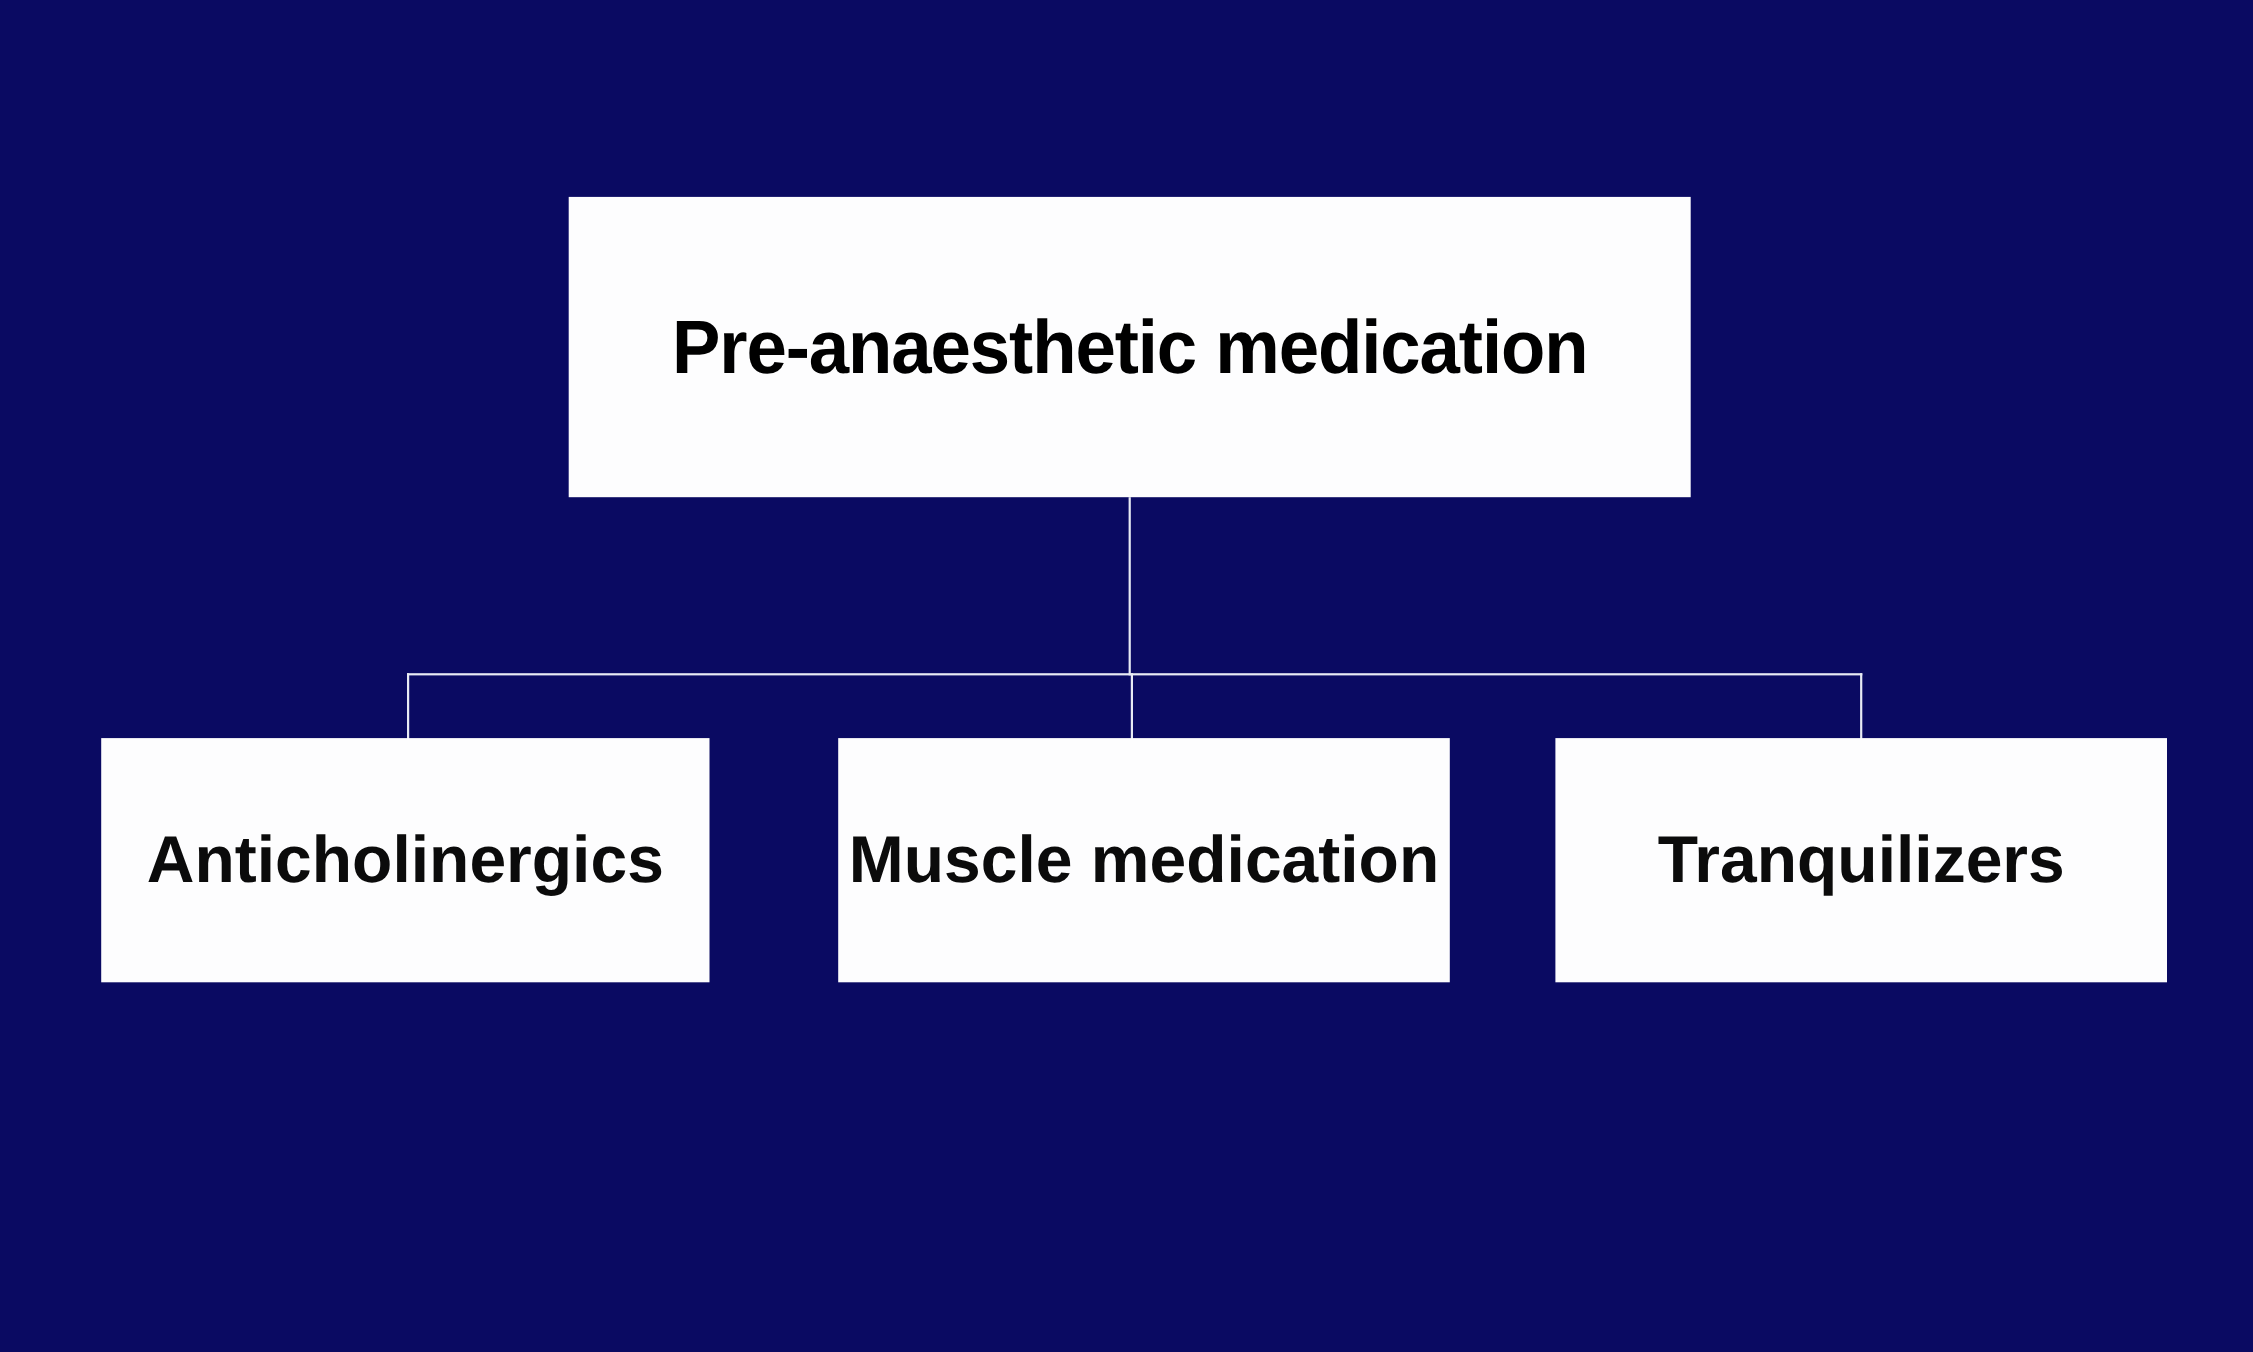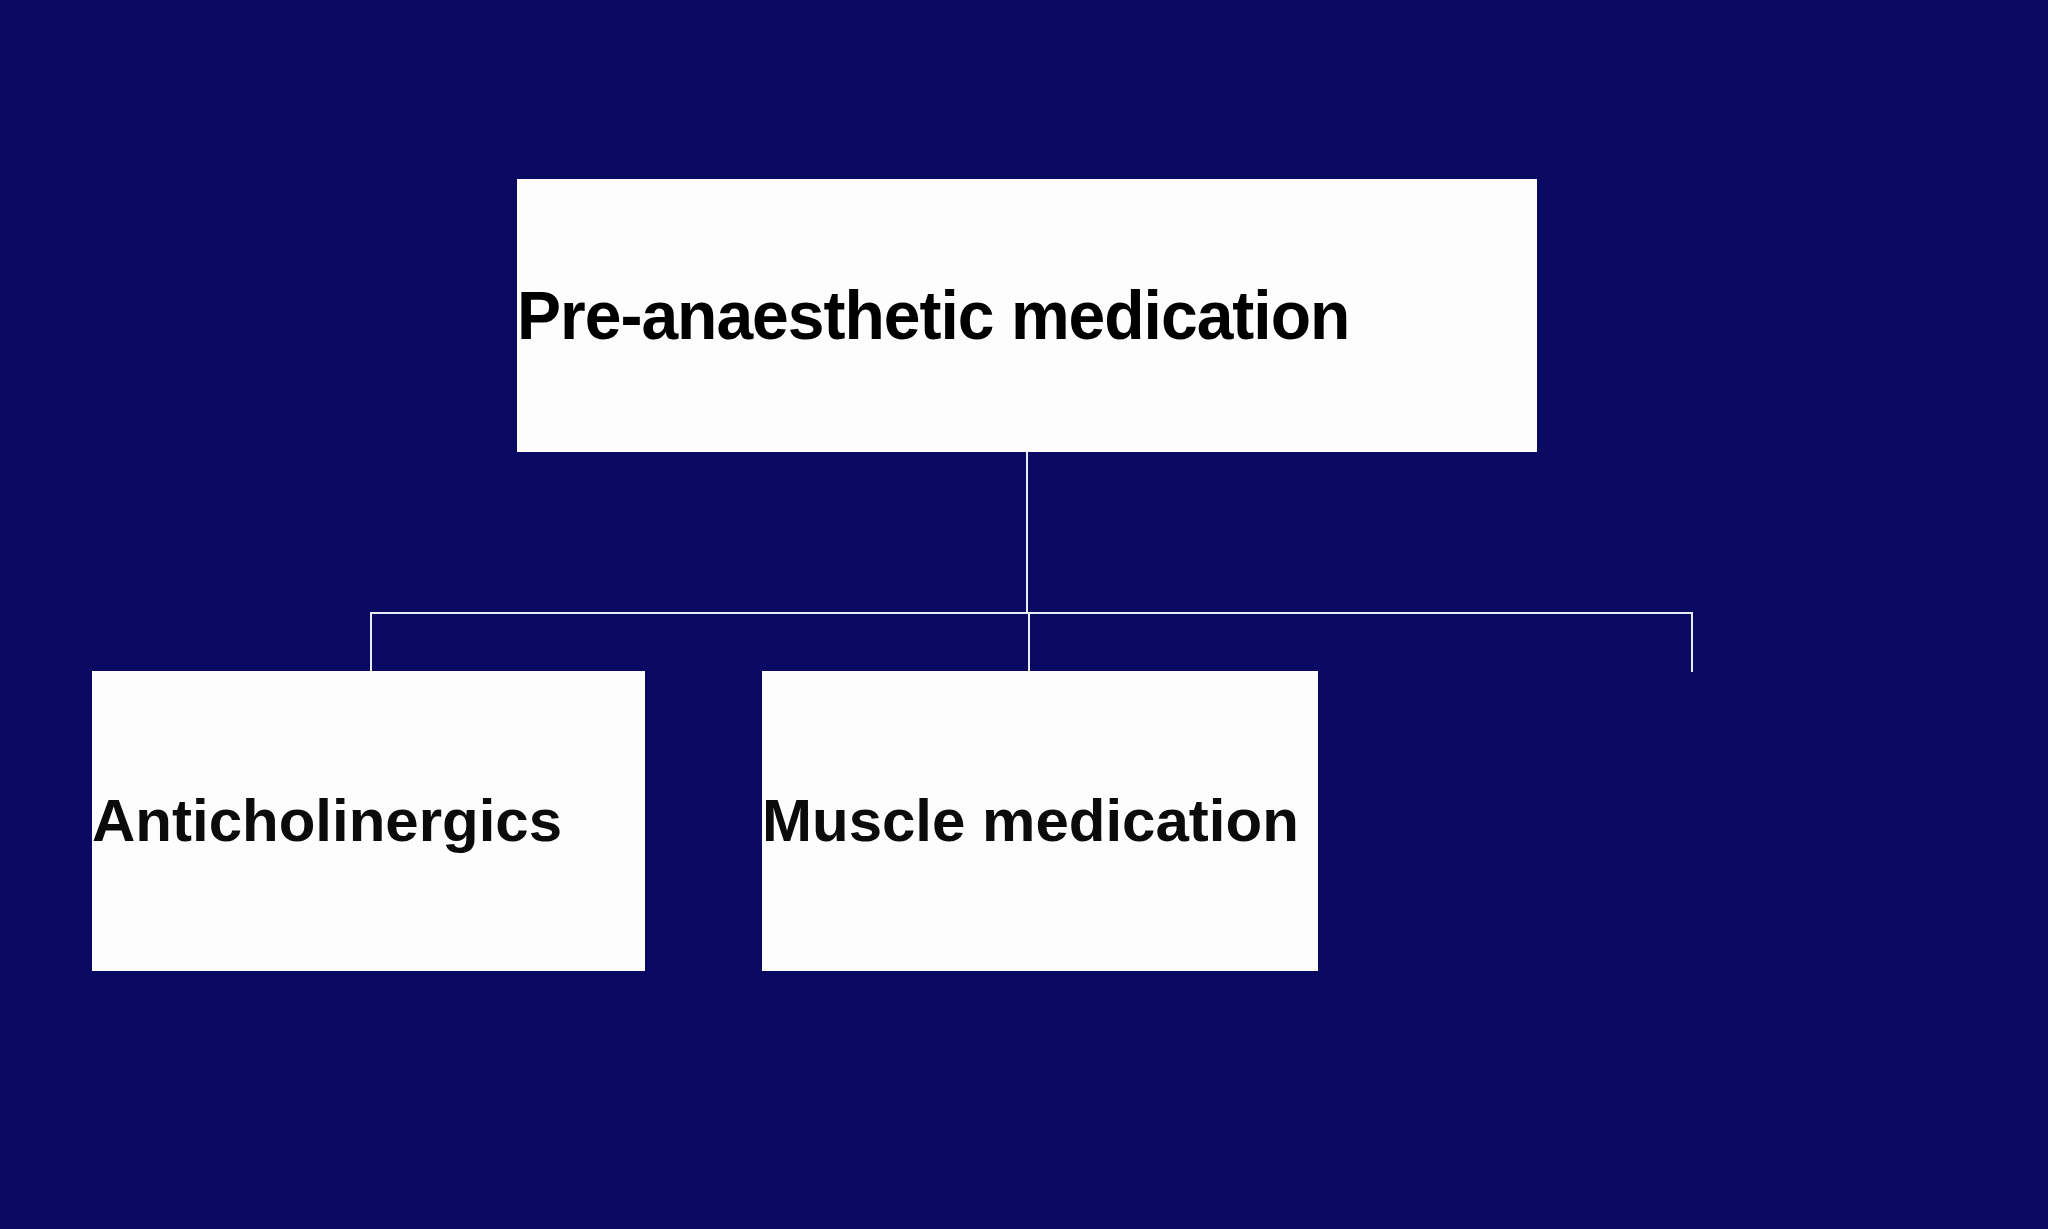--- a/index.html
+++ b/index.html
@@ -13,40 +13,41 @@
     height: 1229px;
     background: var(--bg, #0a0a62);
     overflow: hidden;
     font-family: "Liberation Sans", sans-serif;
   }
   .node {
     position: absolute;
     background: var(--box, #fdfdfe);
     display: flex;
     align-items: center;
+    justify-content: center;
     text-align: center;
     box-sizing: border-box;
   }
   .node-root {
     left: 517px;
     top: 179px;
     width: 1020px;
     height: 273px;
   }
   .node-root .label {
     font-size: 66px;
     font-weight: 900;
     letter-spacing: -1px;
     color: var(--title-text, #000000);
     transform: scaleY(1.04);
   }
   .node-child {
     top: 671px;
     width: 556px;
-    height: 300px;
+    height: 222px;
   }
   .node-child .label {
     font-size: 60px;
     font-weight: 700;
     color: var(--box-text, #0b0b0b);
   }
   .node-child-1 { left: 92px; width: 553px; }
   .node-child-2 { left: 762px; }
   .node-child-3 { left: 1414px; }
   .connector {
@@ -82,14 +83,17 @@
   </div>
 
   <div class="node node-child node-child-1">
     <span class="label">Anticholinergics</span>
   </div>
 
   <div class="node node-child node-child-2">
     <span class="label">Muscle medication</span>
   </div>
 
+  <div class="node node-child node-child-3">
+    <span class="label">Tranquilizers</span>
+  </div>
 
 </div>
 
 </body></html>

